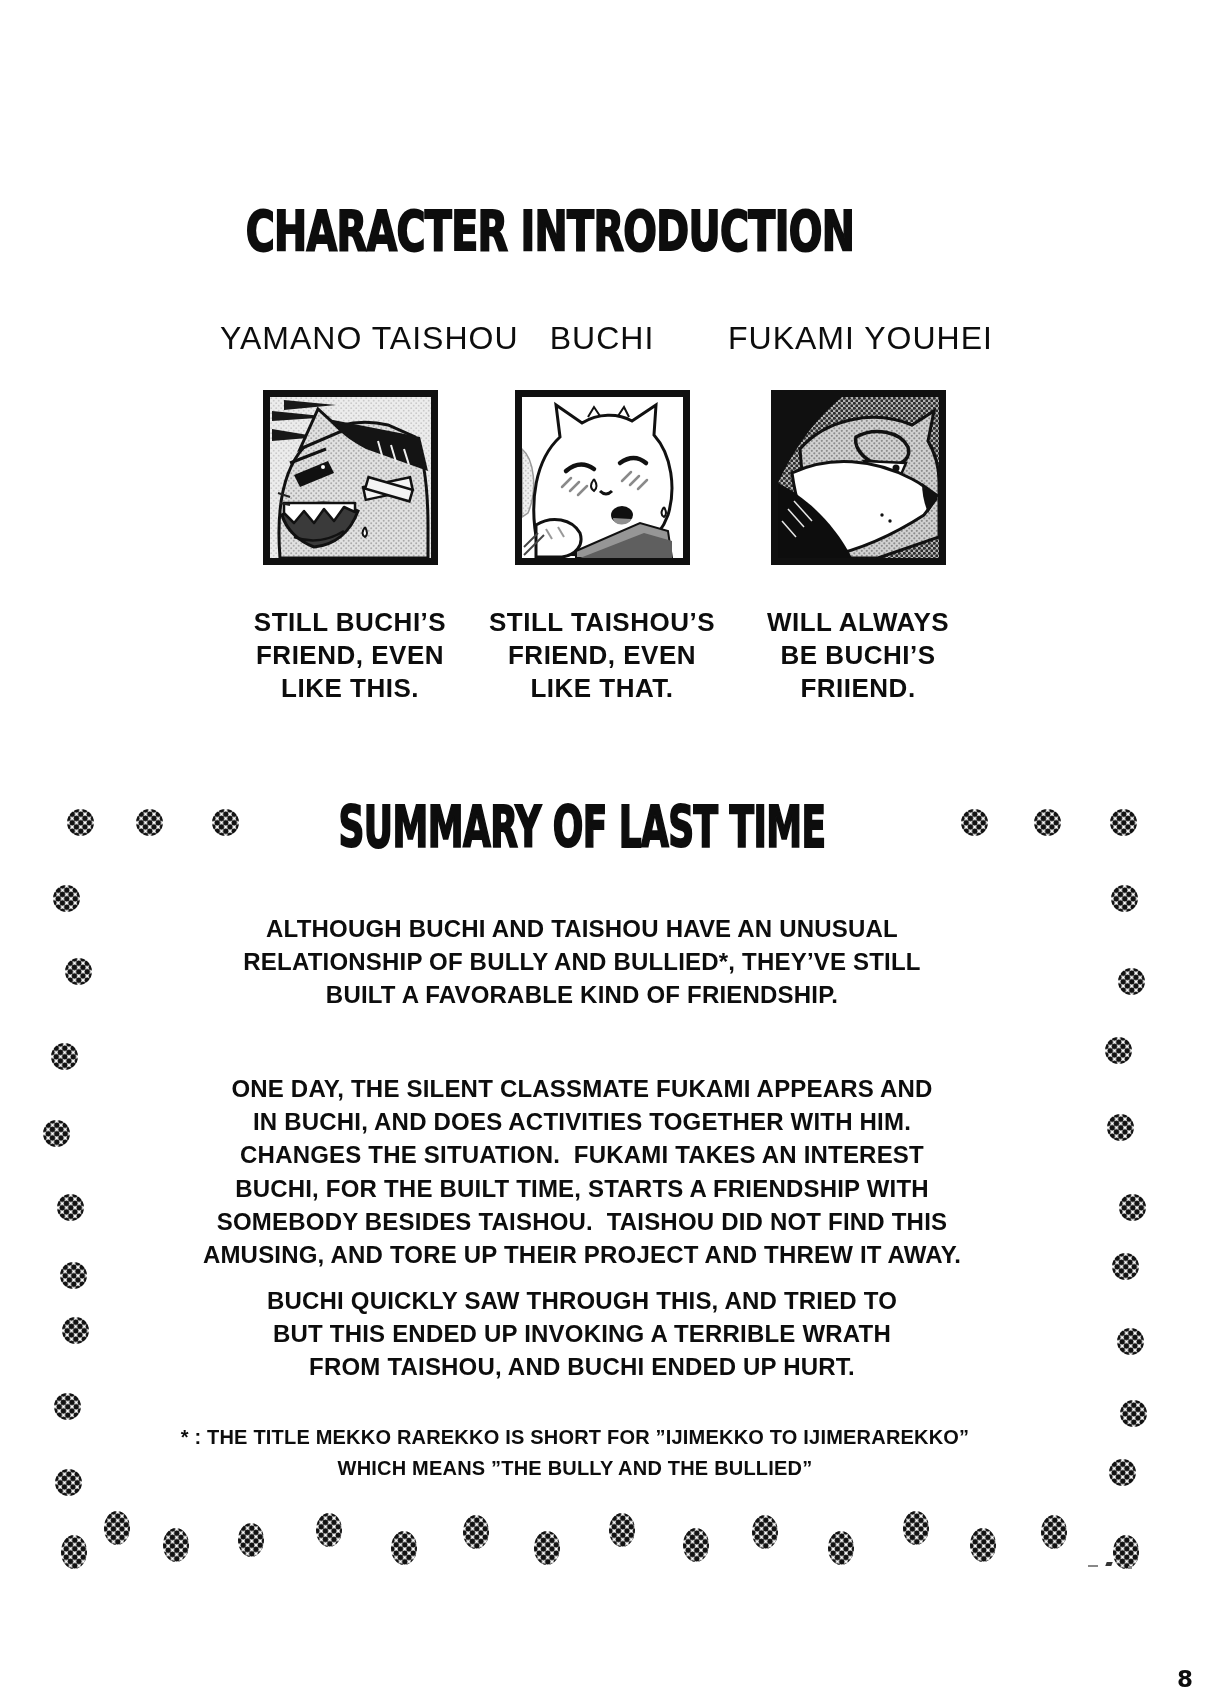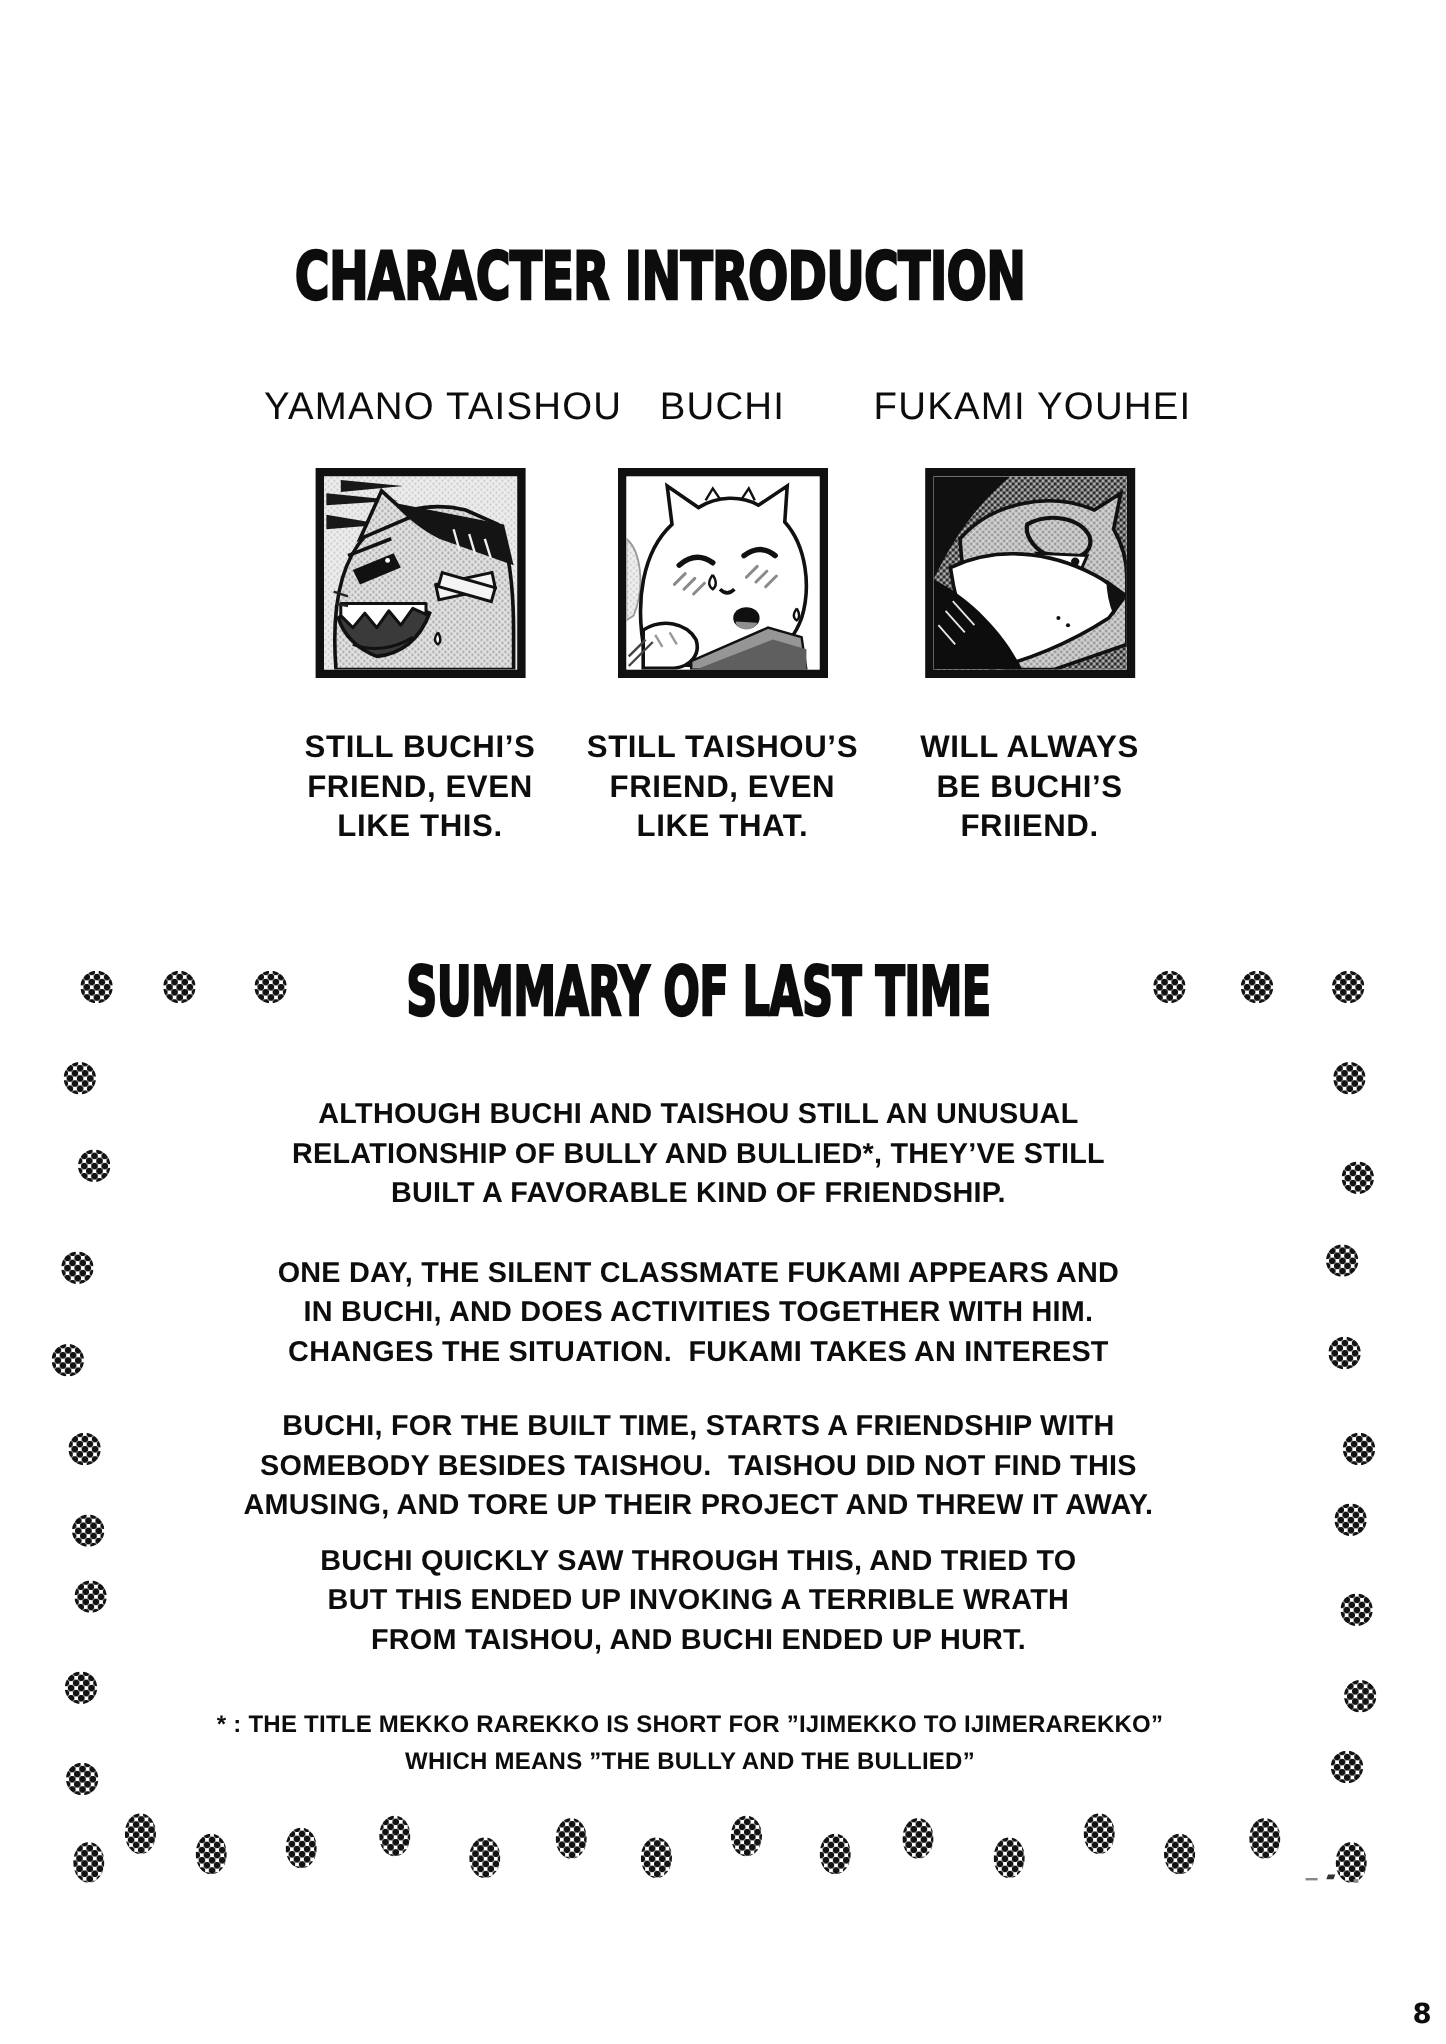--- a/index.html
+++ b/index.html
@@ -57,21 +57,21 @@
   .portrait svg{display:block}
   .caption{
     font-size:26px;font-weight:bold;line-height:33px;letter-spacing:0.5px;margin-top:41px;
   }
   
   .para{
     position:absolute;left:0;width:1164px;text-align:center;
     font-size:24px;font-weight:bold;line-height:33px;letter-spacing:0.2px;
   }
   .para .line{white-space:pre-wrap;}
-  .p1{top:912px}.p2{top:1044px}.p3{top:1172px}.p4{top:1284px}
+  .p1{top:912px}.p2{top:1072px}.p3{top:1172px}.p4{top:1284px}
   .footnote{
     position:absolute;top:1422px;left:0;width:1150px;text-align:center;
     font-size:20px;font-weight:bold;line-height:31px;letter-spacing:0.2px;
   }
   
   .dot{
     position:absolute;
     width:27px;height:27px;border-radius:50%;
     background-image:
       radial-gradient(circle, #121212 2.6px, rgba(0,0,0,0) 3.1px),
@@ -237,21 +237,21 @@
     <div class="caption">
       <div>WILL ALWAYS</div>
       <div>BE BUCHI’S</div>
       <div>FRIIEND.</div>
     </div>
   </div>
 
   <h2 class="display summary-heading">SUMMARY OF LAST TIME</h2>
 
   <div class="para p1">
-    <div class="line">ALTHOUGH BUCHI AND TAISHOU STILL AN UNUSUAL</div>
+    <div class="line">ALTHOUGH BUCHI AND TAISHOU HAVE AN UNUSUAL</div>
     <div class="line">RELATIONSHIP OF BULLY AND BULLIED*, THEY’VE STILL</div>
     <div class="line">BUILT A FAVORABLE KIND OF FRIENDSHIP.</div>
   </div>
 
   <div class="para p2">
     <div class="line">ONE DAY, THE SILENT CLASSMATE FUKAMI APPEARS AND</div>
     <div class="line">IN BUCHI, AND DOES ACTIVITIES TOGETHER WITH HIM.</div>
     <div class="line">CHANGES THE SITUATION.  FUKAMI TAKES AN INTEREST</div>
   </div>
 

